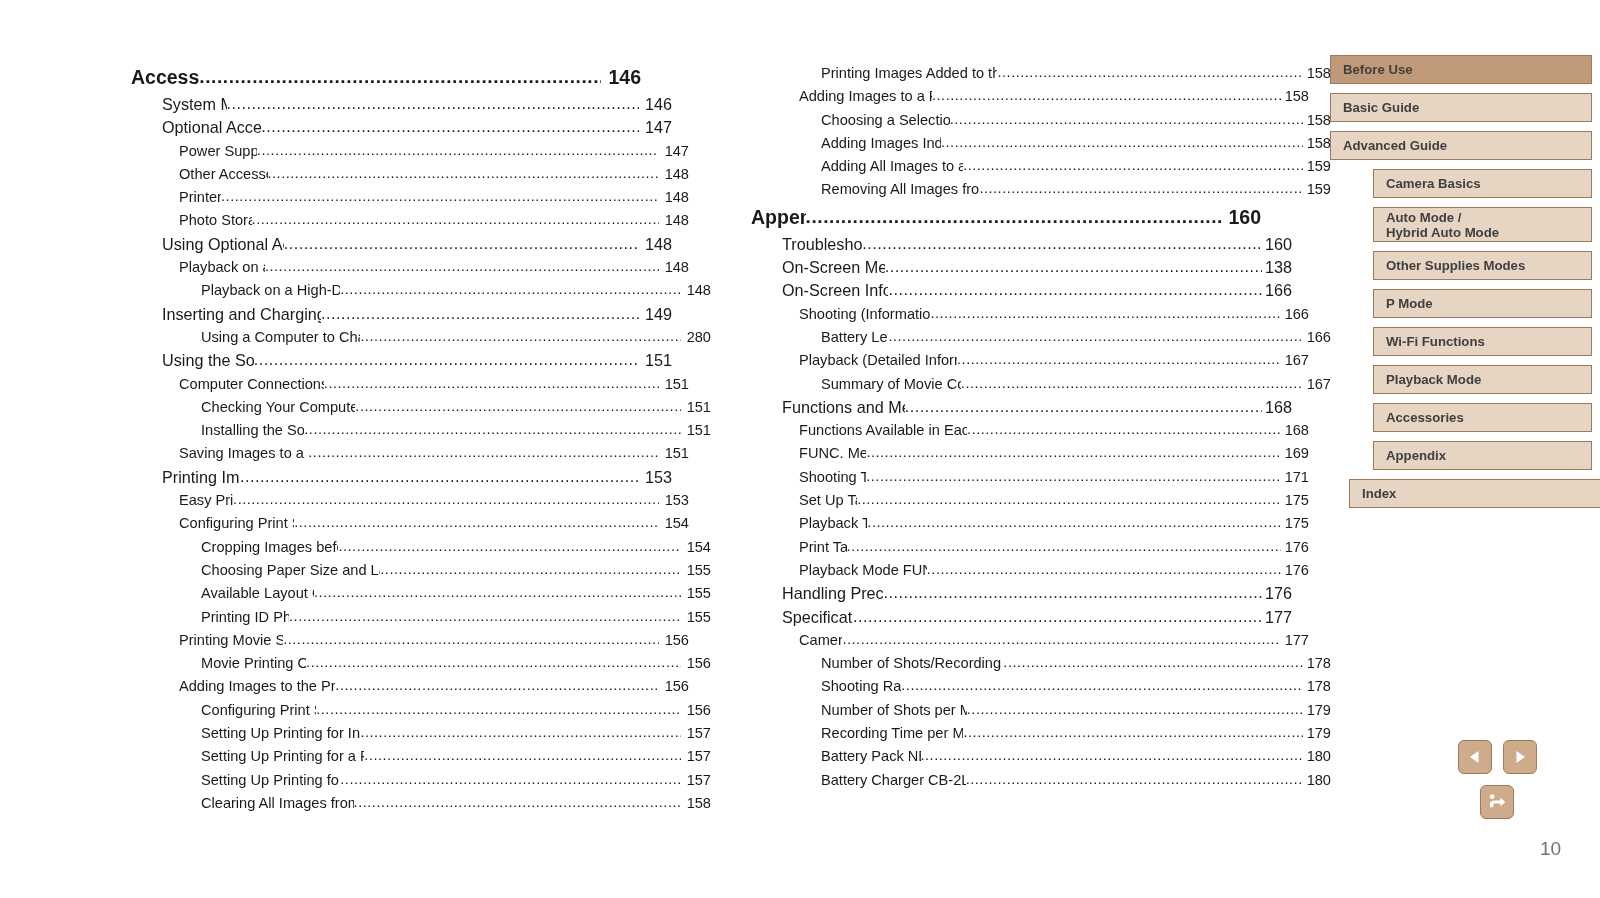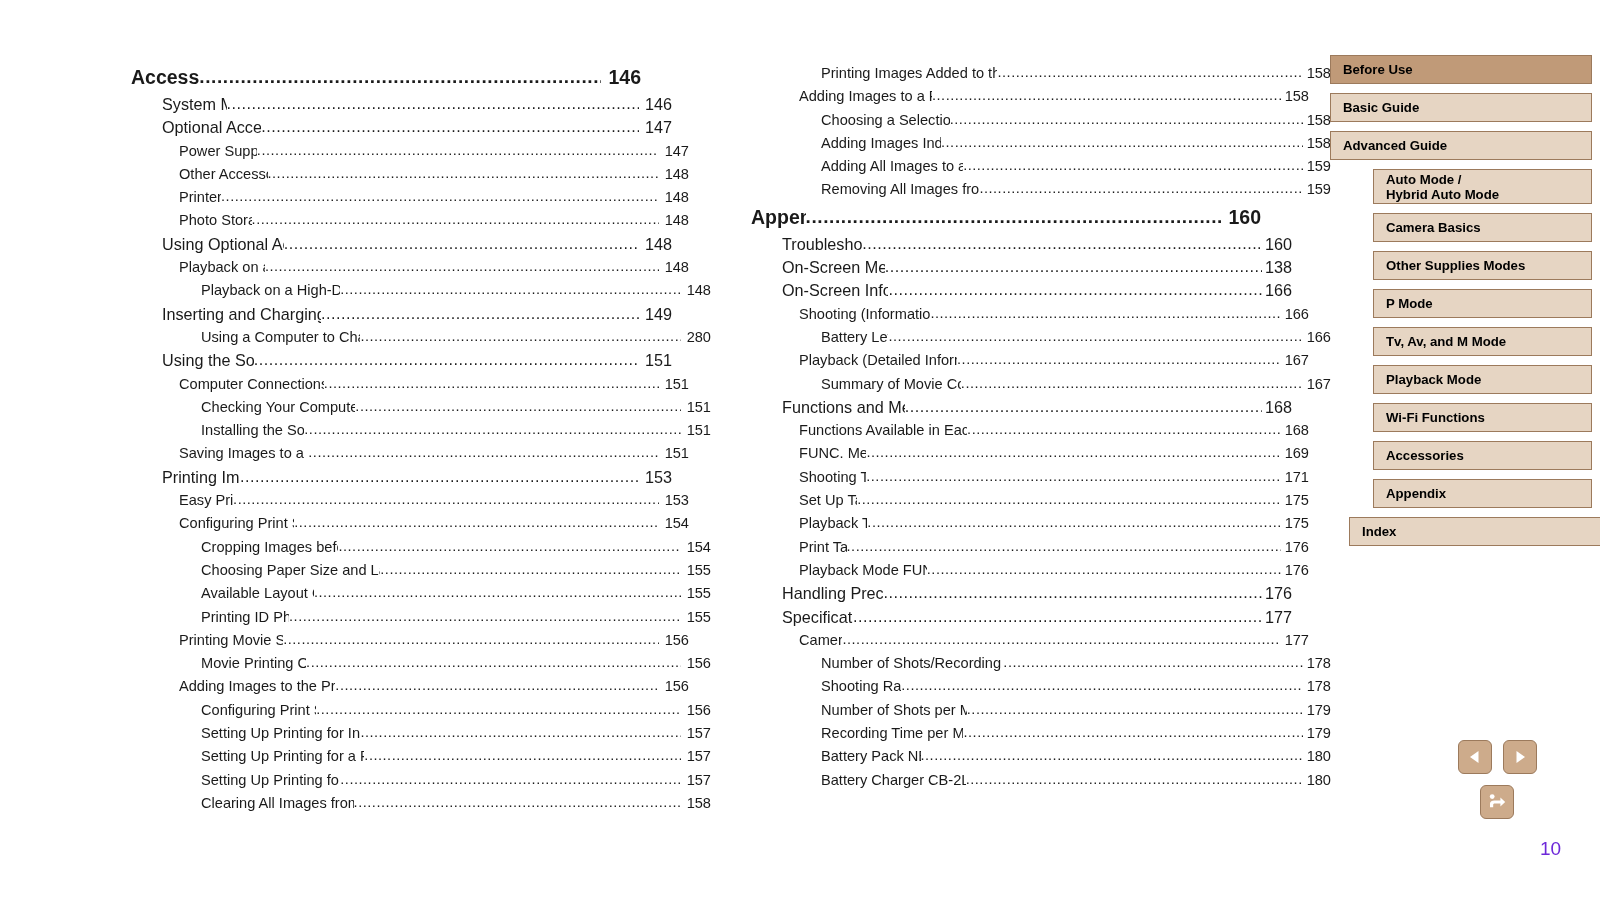--- a/index.html
+++ b/index.html
@@ -102,21 +102,21 @@
   .sidebar {
     position: absolute;
     left: 1330px;
     top: 55px;
     width: 262px;
   }
   .tab {
     box-sizing: border-box;
     border: 1px solid #9c7a5c;
     background: #e6d5c3;
-    color: #000000;
+    color: #404040;
     font-weight: bold;
     font-size: 13.2px;
     display: flex;
     align-items: center;
     padding-left: 12px;
     margin-bottom: 9px;
     height: 29px;
     line-height: 15px;
   }
   .tab.active {
@@ -162,21 +162,21 @@
   .nav-row.second {
     margin-top: 11px;
     margin-left: 22px;
   }
 
   .page-number {
     position: absolute;
     left: 1540px;
     top: 838px;
     font-size: 19px;
-    color: #6d28d9;
+    color: #737373;
   }
 </style>
 </head>
 <body>
 
 <div class="page">
 
   <div class="toc-col left" id="toc-left">
       <div class="toc-row lvl0">
         <span class="toc-title">Accessories</span>
@@ -499,44 +499,41 @@
 
   <div class="sidebar" id="sidebar">
       <div class="tab level-main active">
         <span>Before Use</span>
       </div>
       <div class="tab level-main">
         <span>Basic Guide</span>
       </div>
       <div class="tab level-main">
         <span>Advanced Guide</span>
+      </div>
+      <div class="tab level-sub">
+        <span>Camera Basics</span>
       </div>
       <div class="tab level-sub tall">
         <span class="tab-label-lines">
           <span>Auto Mode /</span>
           <span>Hybrid Auto Mode</span>
         </span>
       </div>
       <div class="tab level-sub">
-        <span>Camera Basics</span>
-      </div>
-      <div class="tab level-sub">
         <span>Other Supplies Modes</span>
       </div>
       <div class="tab level-sub">
         <span>P Mode</span>
       </div>
       <div class="tab level-sub">
-        <span>Tv, Av, and M Mode</span>
+        <span>Wi-Fi Functions</span>
       </div>
       <div class="tab level-sub">
         <span>Playback Mode</span>
-      </div>
-      <div class="tab level-sub">
-        <span>Wi-Fi Functions</span>
       </div>
       <div class="tab level-sub">
         <span>Accessories</span>
       </div>
       <div class="tab level-sub">
         <span>Appendix</span>
       </div>
       <div class="tab level-index">
         <span>Index</span>
       </div>

